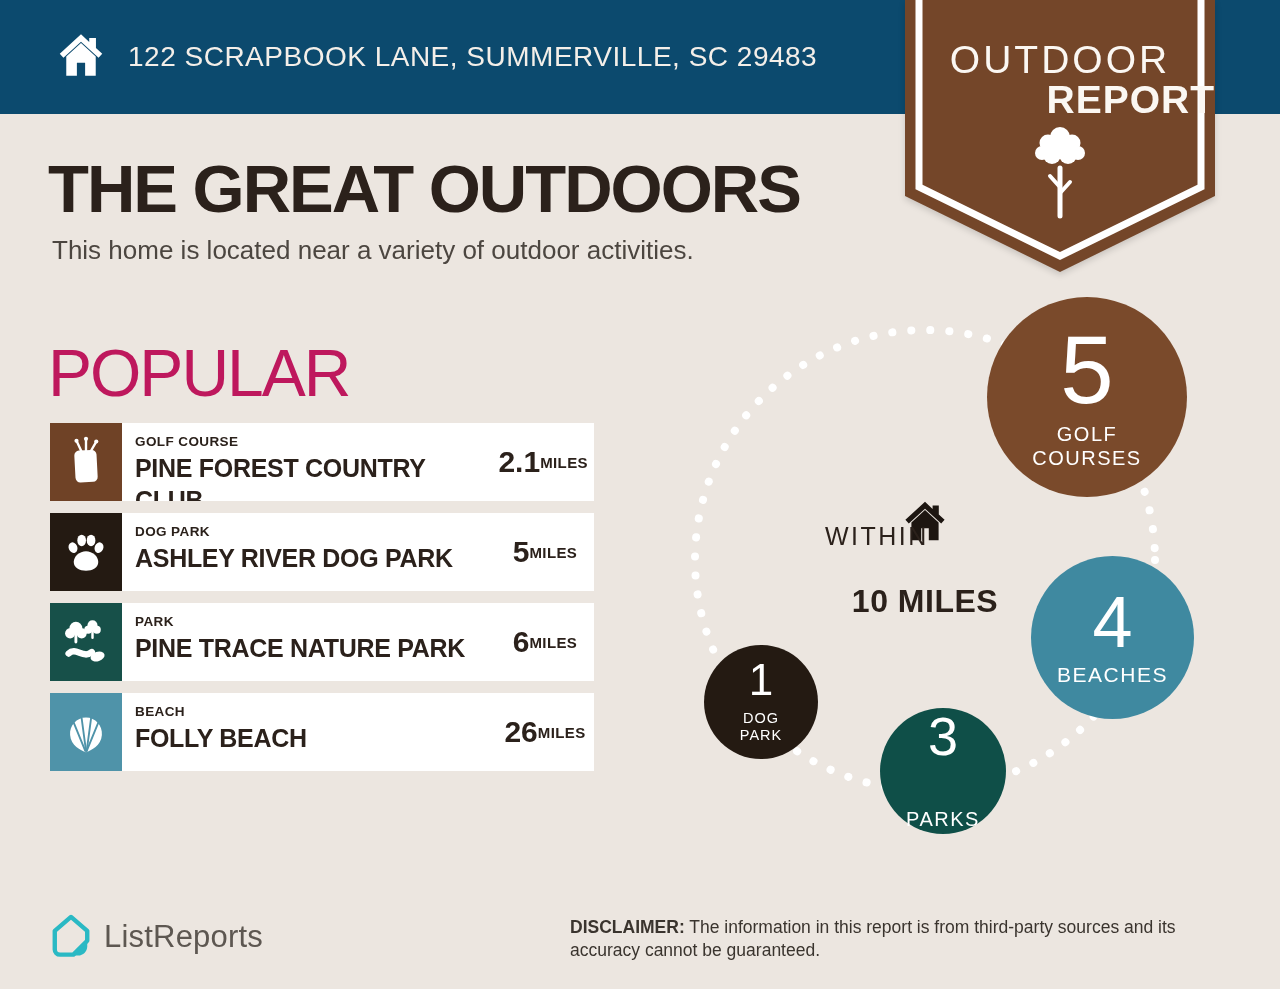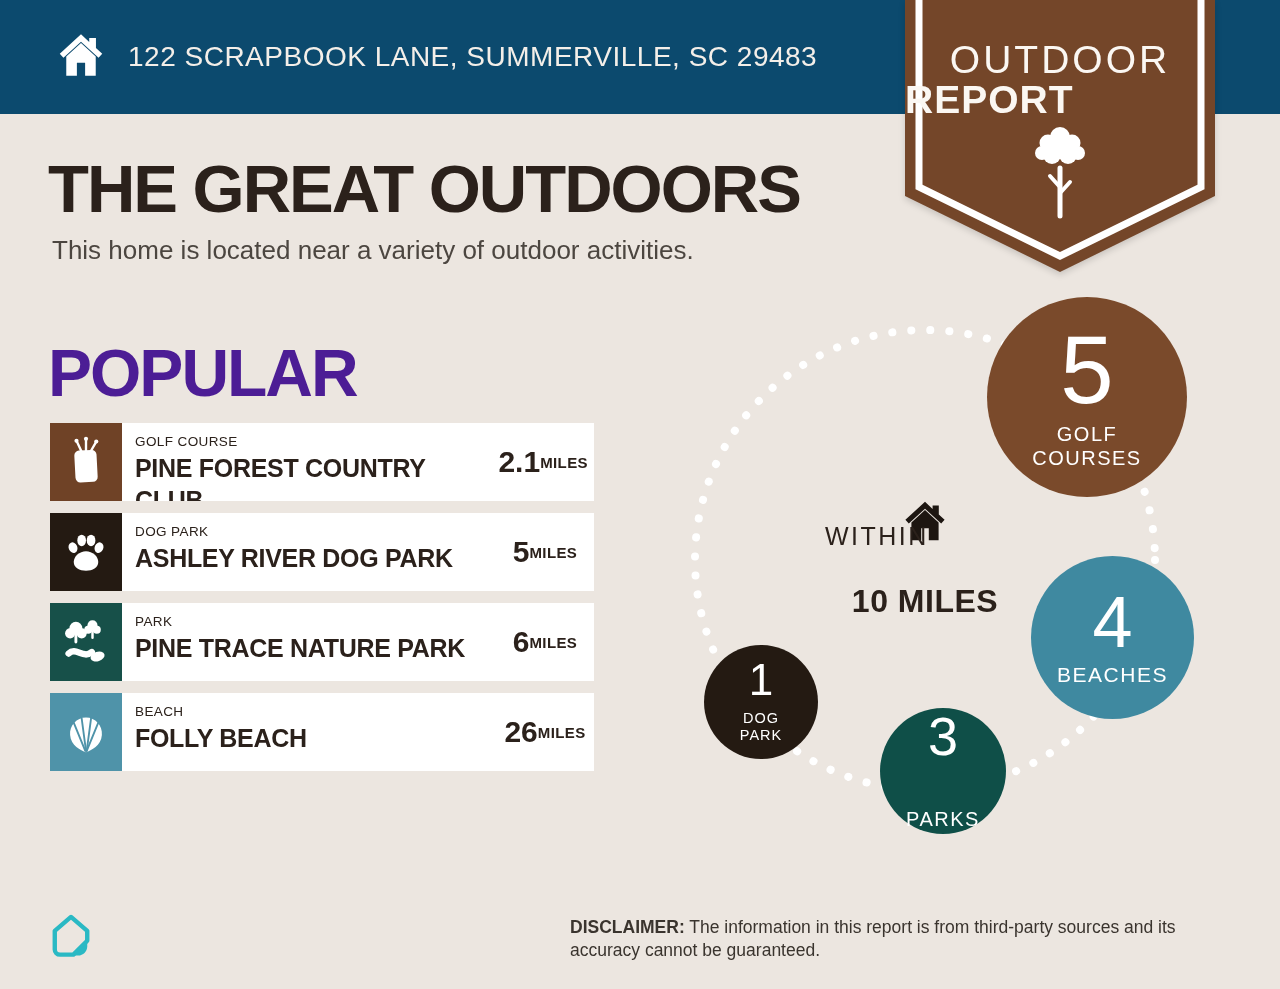--- a/index.html
+++ b/index.html
@@ -22,38 +22,38 @@
   }
 
   
   .badge { position:absolute; left:905px; top:0; width:310px; height:274px; filter:drop-shadow(0 3px 3px rgba(0,0,0,0.15)); }
   .badge svg.shape { position:absolute; left:0; top:0; }
   .badge .t1 {
     position:absolute; left:0; top:38px; width:100%; text-align:center;
     color:#fbf7f2; font-size:39px; letter-spacing:3px; font-weight:400;
   }
   .badge .t2 {
-    position:absolute; left:0; top:78px; width:100%; text-align:left;
+    position:absolute; left:0; top:78px; width:100%; text-align:right;
     color:#fbf7f2; font-size:39px; letter-spacing:1px; font-weight:700;
   }
   .badge .tree { position:absolute; left:123px; top:124px; }
 
   
   .h1 { position:absolute; left:48px; top:150px; font-size:67px; font-weight:700; letter-spacing:-2px; color:#2b211b; }
   .subtitle { position:absolute; left:52px; top:235px; font-size:26px; color:#4c4640; }
 
   
-  .h2 { position:absolute; left:48px; top:335px; font-size:66px; font-weight:700; letter-spacing:-2px; color:#4c1d95; }
+  .h2 { position:absolute; left:48px; top:335px; font-size:66px; font-weight:400; letter-spacing:-2px; color:#be185d; }
   .rows { position:absolute; left:50px; top:423px; width:544px; }
   .row {
     display:flex; height:78px; margin-bottom:12px; background:#ffffff; overflow:hidden;
   }
   .row-icon { flex:0 0 72px; height:78px; display:flex; align-items:center; justify-content:center; }
   .row-text { flex:1 1 auto; padding:11px 0 0 13px; overflow:hidden; }
-  .row-cat { font-size:13.5px; font-weight:400; letter-spacing:0.4px; color:#2b211b; }
+  .row-cat { font-size:13.5px; font-weight:700; letter-spacing:0.4px; color:#2b211b; }
   .row-title { font-size:25px; font-weight:700; letter-spacing:-0.3px; line-height:32px; color:#2b211b; width:345px; margin-top:3px; }
   .row-dist { flex:0 0 92px; display:flex; flex-direction:row; align-items:center; justify-content:center; padding-right:6px; }
   .dist-num { font-size:30px; font-weight:700; line-height:30px; color:#2b211b; }
   .dist-unit { font-size:15px; font-weight:700; letter-spacing:0.4px; color:#2b211b; }
 
   
   .dots-svg { position:absolute; left:0; top:0; pointer-events:none; }
   .bubble {
     position:absolute; border-radius:50%; color:#ffffff;
     display:flex; flex-direction:column; align-items:center; justify-content:center;
@@ -274,20 +274,21 @@
     <path fill="#1d1611" d="M5.2 12.7 L12 6.5 L18.8 12.7 V21.6 H13.9 V15.6 H10.1 V21.6 H5.2 Z"></path>
   </svg>
   <div class="center-l1">WITHIN</div>
   <div class="center-l2">10 MILES</div>
 
   <div class="logo">
     <svg width="42" height="50" viewBox="0 0 44 52">
       <path d="M22 5 L39 19.5 V30 L24.5 44.5 H10.5 C7.4 44.5 5 42 5 39 V19.5 Z" fill="none" stroke="#2ab9c4" stroke-width="4.6" stroke-linejoin="round"></path>
       <path d="M25.5 45.5 L39 32 L39 36 C39 41.3 34.6 45.5 29.5 45.5 Z" fill="#2ab9c4"></path>
     </svg>
+    <div class="brand">ListReports</div>
   </div>
 
   <div class="disclaimer">
     <b>DISCLAIMER:</b>
     <span>The information in this report is from third-party sources and its accuracy cannot be guaranteed.</span>
   </div>
 
 </div>
 
 </body></html>

